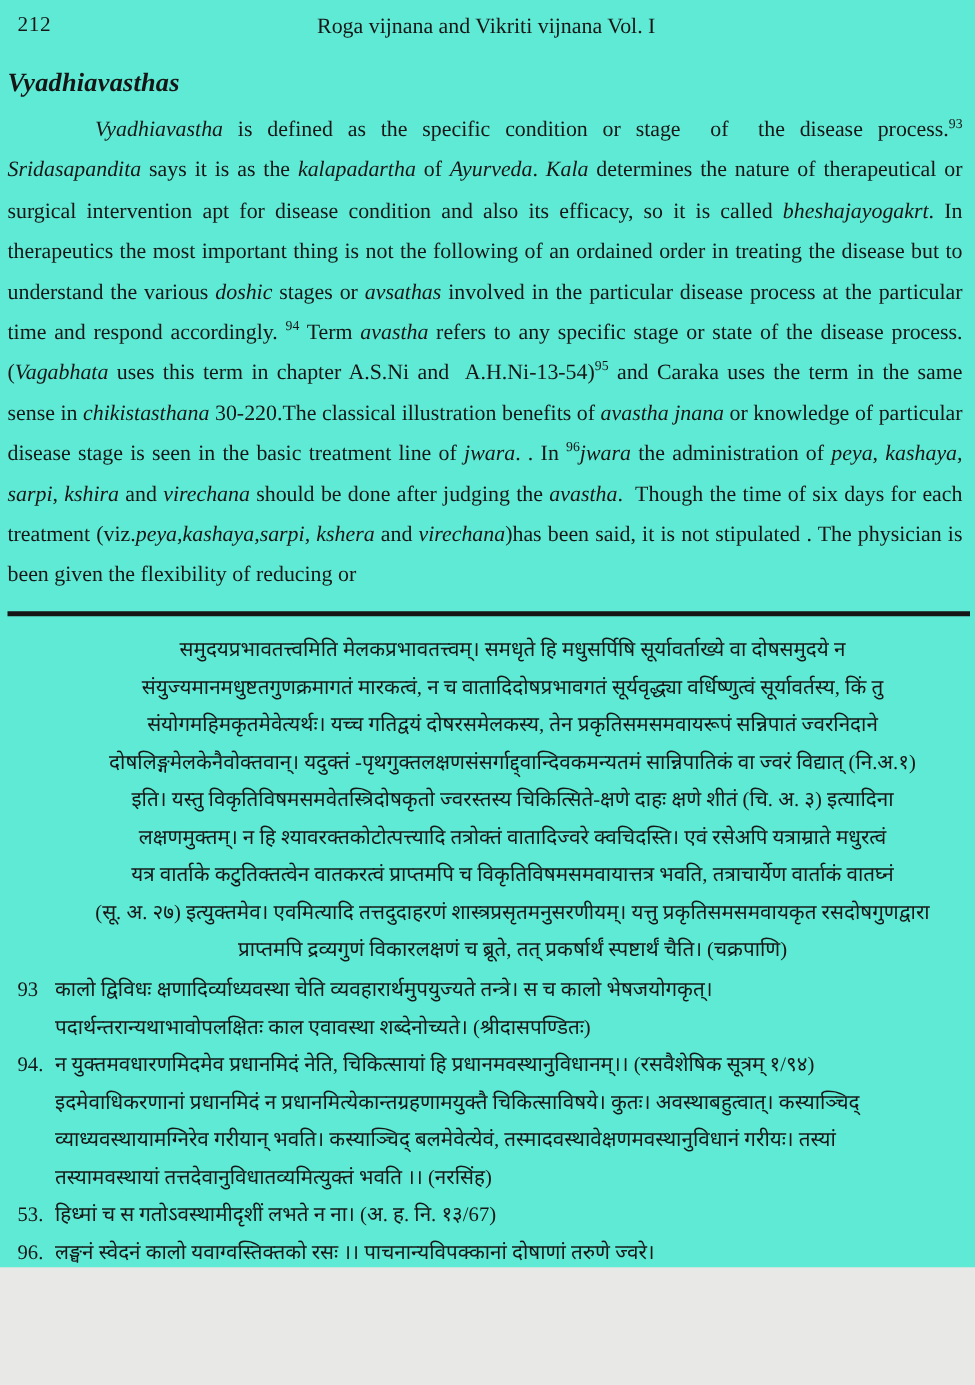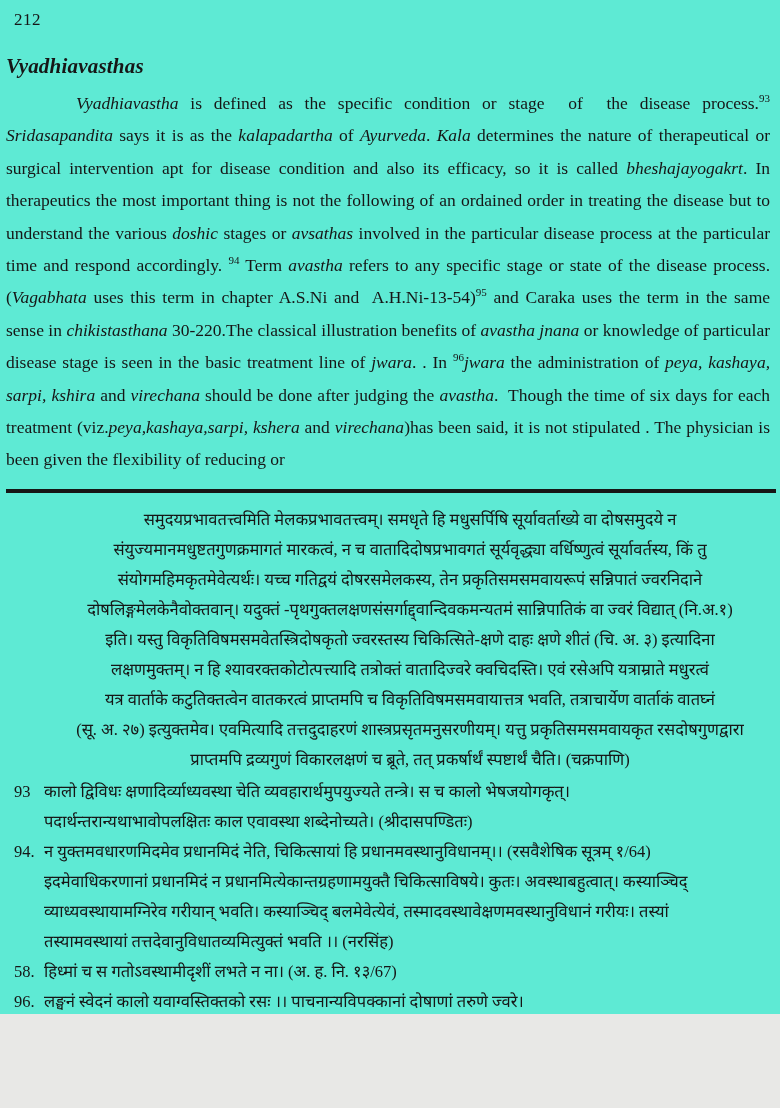--- a/index.html
+++ b/index.html
@@ -86,20 +86,21 @@
     min-width: 0;
   }
 </style>
 </head>
 <body>
 
 <div class="page">
 
   <div class="page-header">
     <span class="page-number">212</span>
+    <div class="running-title">Roga vijnana and Vikriti vijnana Vol. I</div>
   </div>
 
   <h1 class="section-heading">Vyadhiavasthas</h1>
 
   <p class="body-paragraph"><span style="font-style: italic;">Vyadhiavastha</span><span> is defined as the specific condition or stage  of  the disease process.</span><sup>93</sup><span> </span><span style="font-style: italic;">Sridasapandita</span><span> says it is as the </span><span style="font-style: italic;">kalapadartha</span><span> of </span><span style="font-style: italic;">Ayurveda</span><span>. </span><span style="font-style: italic;">Kala</span><span> determines the nature of therapeutical or surgical intervention apt for disease condition and also its efficacy, so it is called </span><span style="font-style: italic;">bheshajayogakrt</span><span>. In therapeutics the most important thing is not the following of an ordained order in treating the disease but to understand the various </span><span style="font-style: italic;">doshic</span><span> stages or </span><span style="font-style: italic;">avsathas</span><span> involved in the particular disease process at the particular time and respond accordingly. </span><sup>94</sup><span> Term </span><span style="font-style: italic;">avastha</span><span> refers to any specific stage or state of the disease process.(</span><span style="font-style: italic;">Vagabhata</span><span> uses this term in chapter A.S.Ni and  A.H.Ni-13-54)</span><sup>95</sup><span> and Caraka uses the term in the same sense in </span><span style="font-style: italic;">chikistasthana</span><span> 30-220.The classical illustration benefits of </span><span style="font-style: italic;">avastha jnana</span><span> or knowledge of particular disease stage is seen in the basic treatment line of </span><span style="font-style: italic;">jwara</span><span>. . In </span><sup>96</sup><span style="font-style: italic;">jwara</span><span> the administration of </span><span style="font-style: italic;">peya, kashaya, sarpi, kshira</span><span> and </span><span style="font-style: italic;">virechana</span><span> should be done after judging the </span><span style="font-style: italic;">avastha</span><span>.  Though the time of six days for each treatment (viz.</span><span style="font-style: italic;">peya,kashaya,sarpi, kshera</span><span> and </span><span style="font-style: italic;">virechana</span><span>)has been said, it is not stipulated . The physician is been given the flexibility of reducing or</span></p>
 
   <div class="divider"></div>
 
   <div class="commentary">
 
@@ -129,29 +130,29 @@
         <div class="fn-num">93</div>
         <div class="fn-text">
           <div class="sk-line">कालो द्विविधः क्षणादिर्व्याध्यवस्था चेति व्यवहारार्थमुपयुज्यते तन्त्रे। स च कालो भेषजयोगकृत्।</div>
           <div class="sk-line">पदार्थन्तरान्यथाभावोपलक्षितः काल एवावस्था शब्देनोच्यते। (श्रीदासपण्डितः)</div>
         </div>
       </div>
 
       <div class="fn-row">
         <div class="fn-num">94.</div>
         <div class="fn-text">
-          <div class="sk-line">न युक्तमवधारणमिदमेव प्रधानमिदं नेति, चिकित्सायां हि प्रधानमवस्थानुविधानम्।। (रसवैशेषिक सूत्रम् १/64)</div>
+          <div class="sk-line">न युक्तमवधारणमिदमेव प्रधानमिदं नेति, चिकित्सायां हि प्रधानमवस्थानुविधानम्।। (रसवैशेषिक सूत्रम् १/९४)</div>
           <div class="sk-line">इदमेवाधिकरणानां प्रधानमिदं न प्रधानमित्येकान्तग्रहणामयुक्तै चिकित्साविषये। कुतः। अवस्थाबहुत्वात्। कस्याञ्चिद्</div>
           <div class="sk-line">व्याध्यवस्थायामग्निरेव गरीयान् भवति। कस्याञ्चिद् बलमेवेत्येवं, तस्मादवस्थावेक्षणमवस्थानुविधानं गरीयः। तस्यां</div>
           <div class="sk-line">तस्यामवस्थायां तत्तदेवानुविधातव्यमित्युक्तं भवति ।। (नरसिंह)</div>
         </div>
       </div>
 
       <div class="fn-row">
-        <div class="fn-num">58.</div>
+        <div class="fn-num">53.</div>
         <div class="fn-text">
           <div class="sk-line">हिध्मां च स गतोऽवस्थामीदृशीं लभते न ना। (अ. ह. नि. १३/67)</div>
         </div>
       </div>
 
       <div class="fn-row">
         <div class="fn-num">96.</div>
         <div class="fn-text">
           <div class="sk-line">लङ्घनं स्वेदनं कालो यवाग्वस्तिक्तको रसः ।। पाचनान्यविपक्कानां दोषाणां तरुणे ज्वरे।</div>
           <div class="sk-line">ज्वरे पेया कषायाश्च सर्पि क्षीरं विरेचनम्। षडहं षडहं युञ्जाद्वीक्षय दोषबलाबलम्।। (च.चि.१/106 -१४३)</div>

